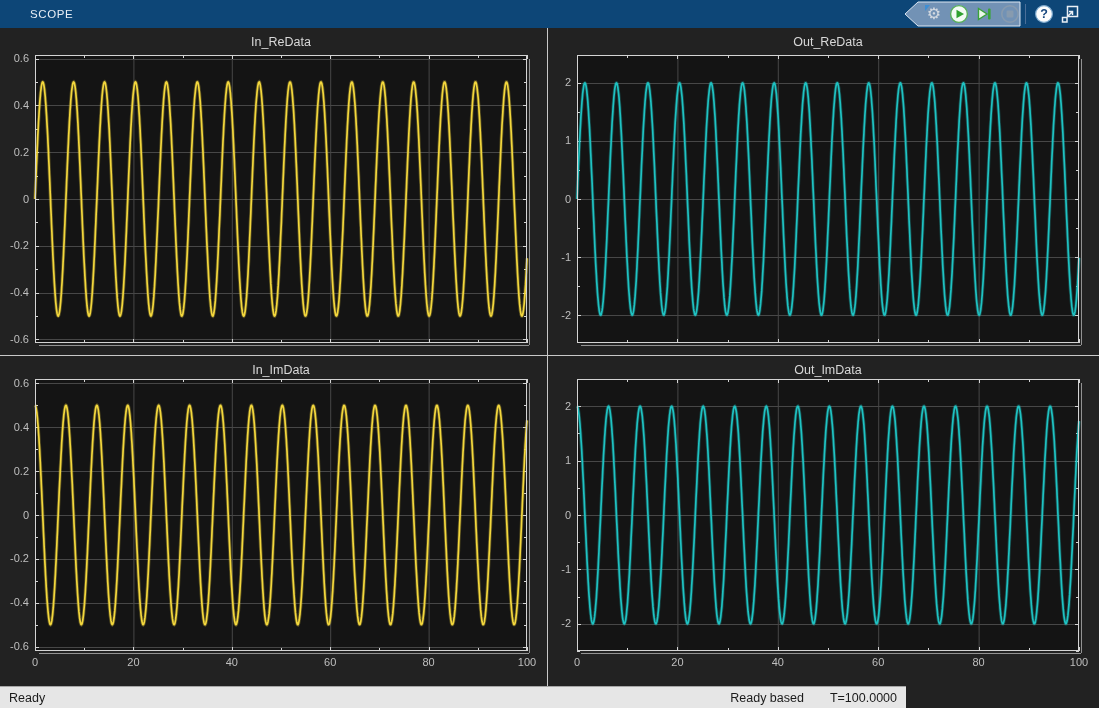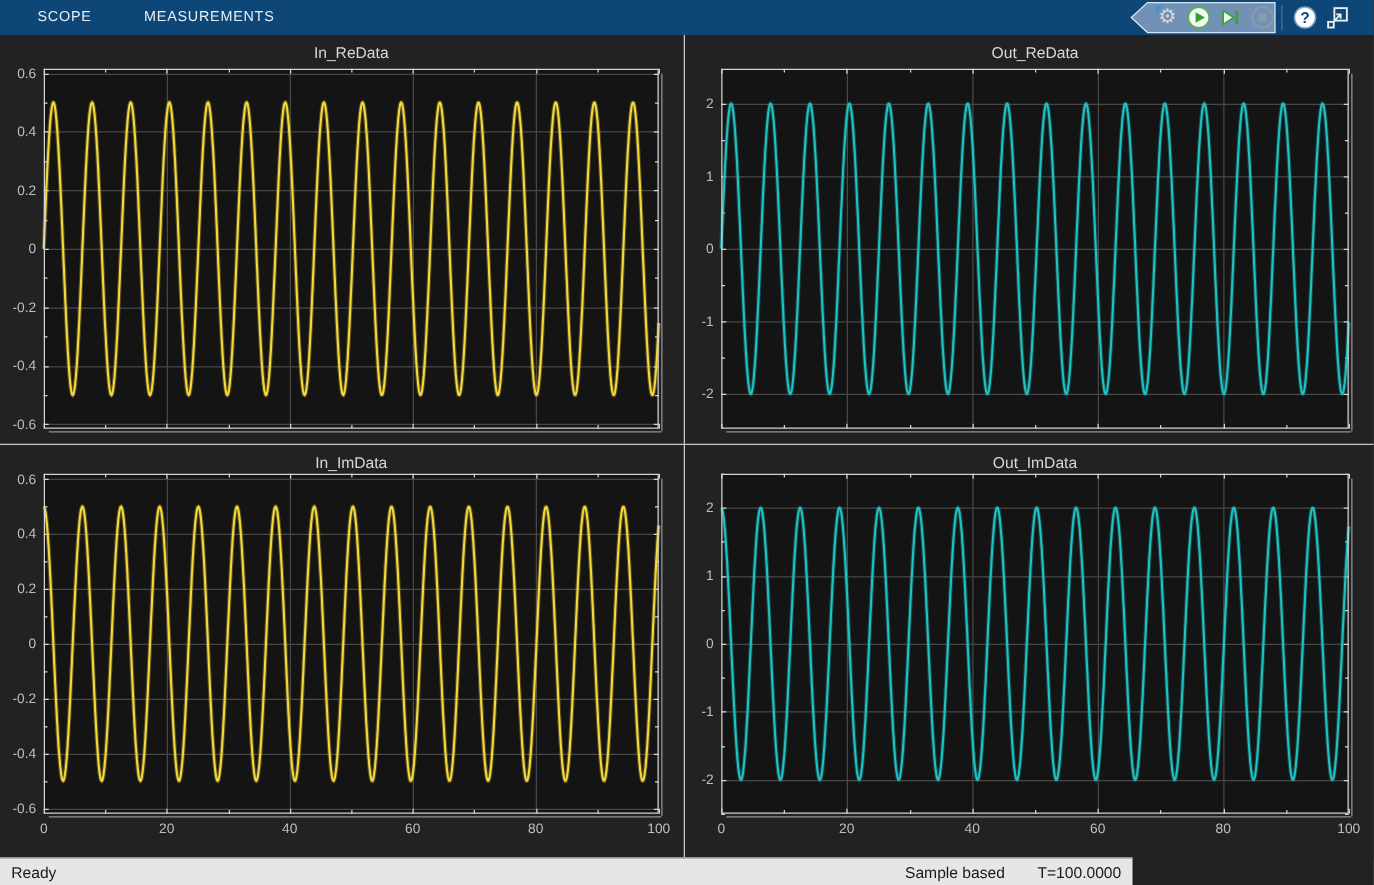--- a/index.html
+++ b/index.html
@@ -45,21 +45,20 @@
   #status-left{margin-left:9px;}
   #status-right{margin-left:auto;display:flex;gap:26px;margin-right:9px;}
 </style>
 </head>
 <body>
 
 <div id="window">
 
   <div id="toolstrip">
     <div class="tab">SCOPE</div>
-    <div class="tab">MEASUREMENTS</div>
 
     <div id="quick-access">
       <svg id="qa-banner" width="200" height="28">
         <polygon points="121,2 19,2 6,14 19,26 121,26" fill="#7292b5" stroke="#dce6f2" stroke-width="1"></polygon>
       </svg>
 
       <button class="qa-btn" style="left:24px" title="">
         <span class="gear-glyph">⚙<span class="gear-ribbon"></span></span>
       </button>
 
@@ -448,18 +447,18 @@
           <text x="280" y="18" text-anchor="middle" font-size="12.5" fill="#d8d8d8" font-family="Liberation Sans, sans-serif">Out_ImData</text>
         </svg>
       </div>
     <div class="divider-v"></div>
     <div class="divider-h"></div>
   </div>
 
   <div id="statusbar">
     <span id="status-left">Ready</span>
     <span id="status-right">
-      <span>Sample based</span>
+      <span>Ready based</span>
       <span>T=100.0000</span>
     </span>
   </div>
 
 </div>
 
 </body></html>

